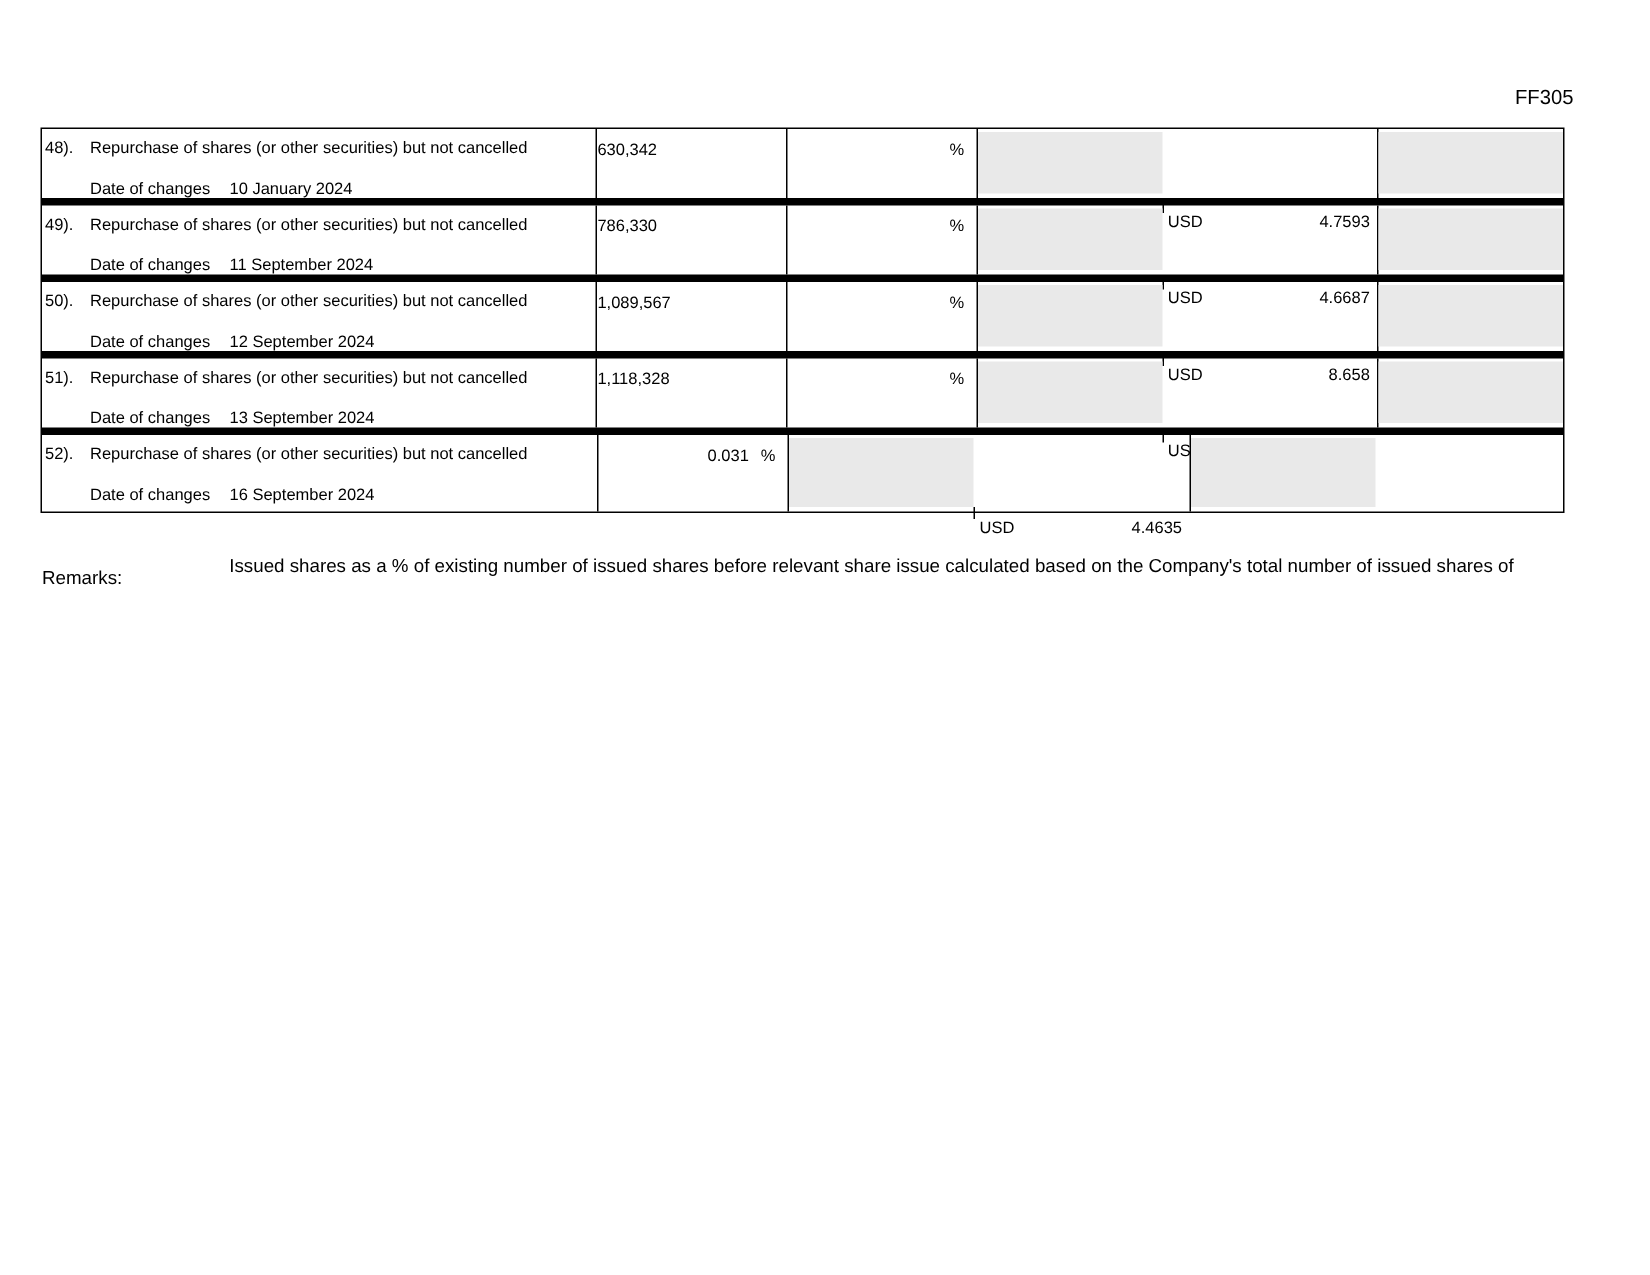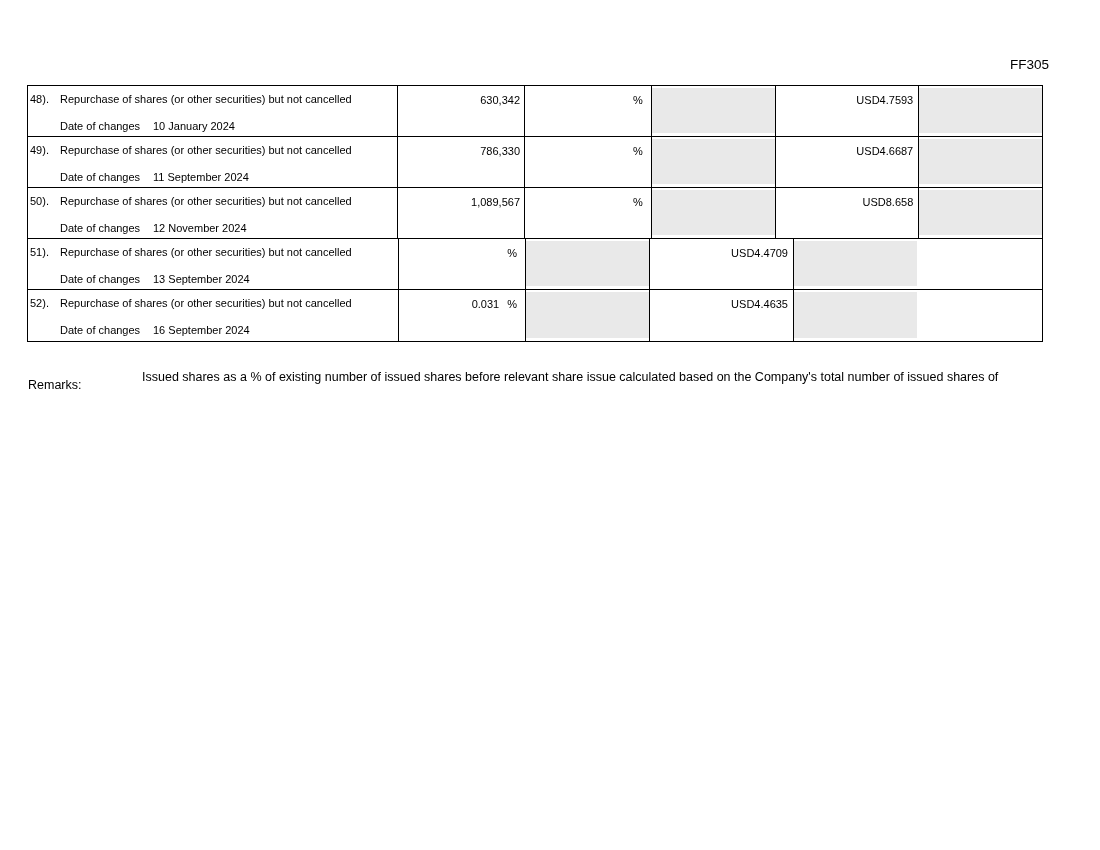--- a/index.html
+++ b/index.html
@@ -26,33 +26,33 @@
   .ff-table {
     position: absolute;
     left: 27px;
     top: 85px;
     width: 1016px;
     border: 1px solid #000;
   }
   .t-row {
     display: flex;
     height: 51px;
-    border-bottom: 1px solid #000000;
+    border-bottom: 5px solid #000000;
   }
   .t-row:last-child { border-bottom: none; }
   .cell {
     position: relative;
     font-size: 11px;
     line-height: 12px;
   }
   .c1 { width: 370px; }
-  .c2 { width: 127px; text-align: right; padding: 8px 4px 0 0; }
+  .c2 { width: 127px; text-align: left; padding: 8px 4px 0 0; }
   .c3 { width: 127px; display: flex; justify-content: flex-end; align-items: flex-start; column-gap: 8px; padding: 8px 8px 0 0; }
   .c4 { width: 124px; }
-  .c5 { width: 144px; display: flex; justify-content: flex-end; align-items: flex-start; padding: 8px 5px 0 3px; }
+  .c5 { width: 144px; display: flex; justify-content: space-between; align-items: flex-start; padding: 8px 5px 0 3px; margin-top: 48px; }
   .c6 { width: 124px; }
   .c2, .c3, .c4, .c5, .c6 { border-left: 1px solid #000; }
   .c1 .num   { position: absolute; left: 2px;   top: 7px; }
   .c1 .desc  { position: absolute; left: 32px;  top: 7px; }
   .c1 .dlabel{ position: absolute; left: 32px;  top: 34px; font-weight: normal; }
   .c1 .dval  { position: absolute; left: 125px; top: 34px; }
   .shade {
     position: absolute;
     left: 0; right: 0; top: 2px; bottom: 3px;
     background: #e9e9e9;
@@ -65,20 +65,21 @@
     top: 378px;
     font-size: 12.5px;
   }
   .remarks-text {
     position: absolute;
     left: 138px;
     top: 371px;
     width: 882px;
     font-size: 12.5px;
     line-height: 13.5px;
+    text-align: center;
   }
   .remarks-text .rline { padding-left: 4px; white-space: nowrap; }
   .remarks-text .rline.underlined { border-bottom: 1px solid #000; padding-bottom: 1px; }
 
   
   .footer-page {
     position: absolute;
     left: 0;
     top: 746px;
     width: 1100px;
@@ -148,21 +149,21 @@
       <div class="cell c6">
           <div class="shade" style="background: rgb(233, 233, 233);"></div>
         </div>
     </div>
 
     <div class="t-row">
       <div class="cell c1">
         <span class="num">50).</span>
         <span class="desc">Repurchase of shares (or other securities) but not cancelled</span>
         <span class="dlabel">Date of changes</span>
-        <span class="dval">12 November 2024</span>
+        <span class="dval">12 September 2024</span>
       </div>
       <div class="cell c2">1,089,567</div>
       <div class="cell c3">
         <span></span>
         <span>%</span>
       </div>
       <div class="cell c4">
           <div class="shade" style="background: rgb(233, 233, 233);"></div>
         </div>
       <div class="cell c5">
@@ -174,20 +175,21 @@
         </div>
     </div>
 
     <div class="t-row">
       <div class="cell c1">
         <span class="num">51).</span>
         <span class="desc">Repurchase of shares (or other securities) but not cancelled</span>
         <span class="dlabel">Date of changes</span>
         <span class="dval">13 September 2024</span>
       </div>
+      <div class="cell c2">1,118,328</div>
       <div class="cell c3">
         <span></span>
         <span>%</span>
       </div>
       <div class="cell c4">
           <div class="shade" style="background: rgb(233, 233, 233);"></div>
         </div>
       <div class="cell c5">
         <span>USD</span>
         <span>4.4709</span>

